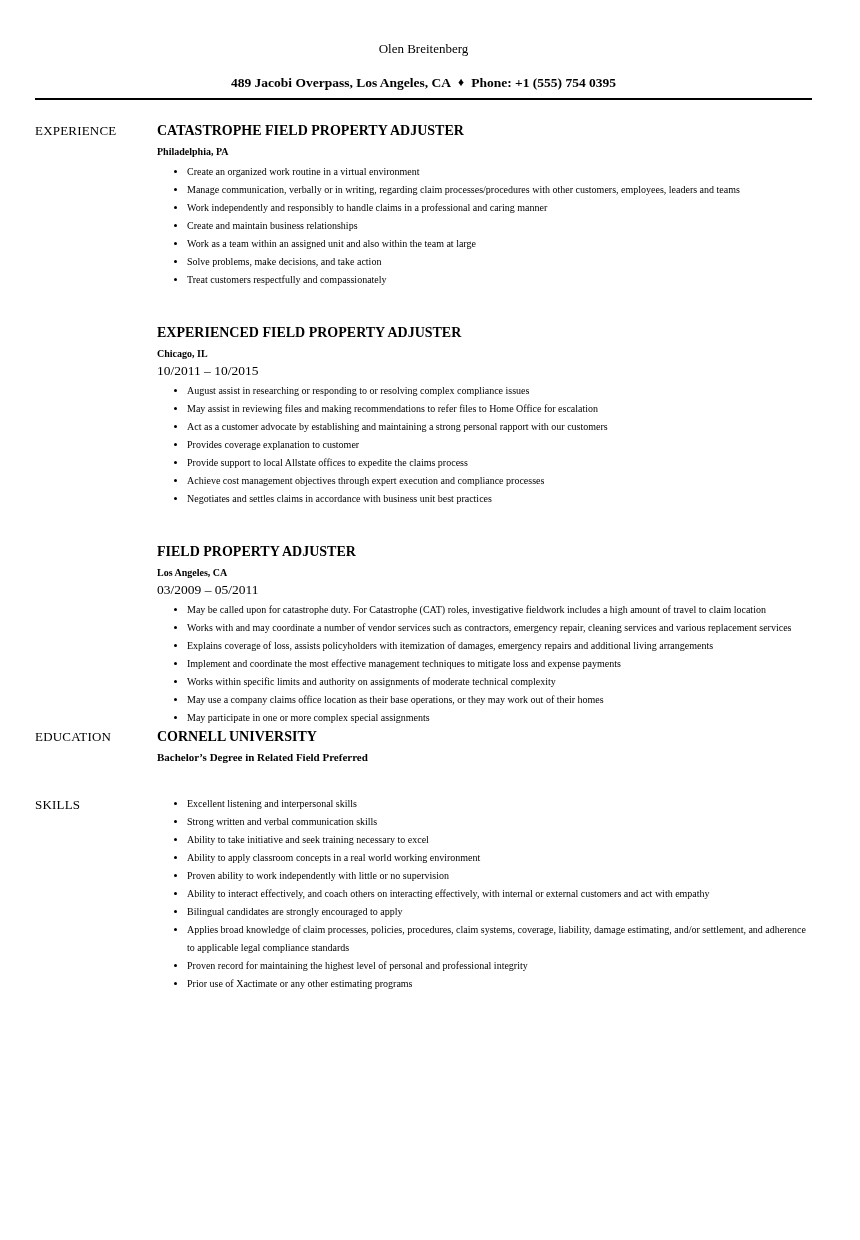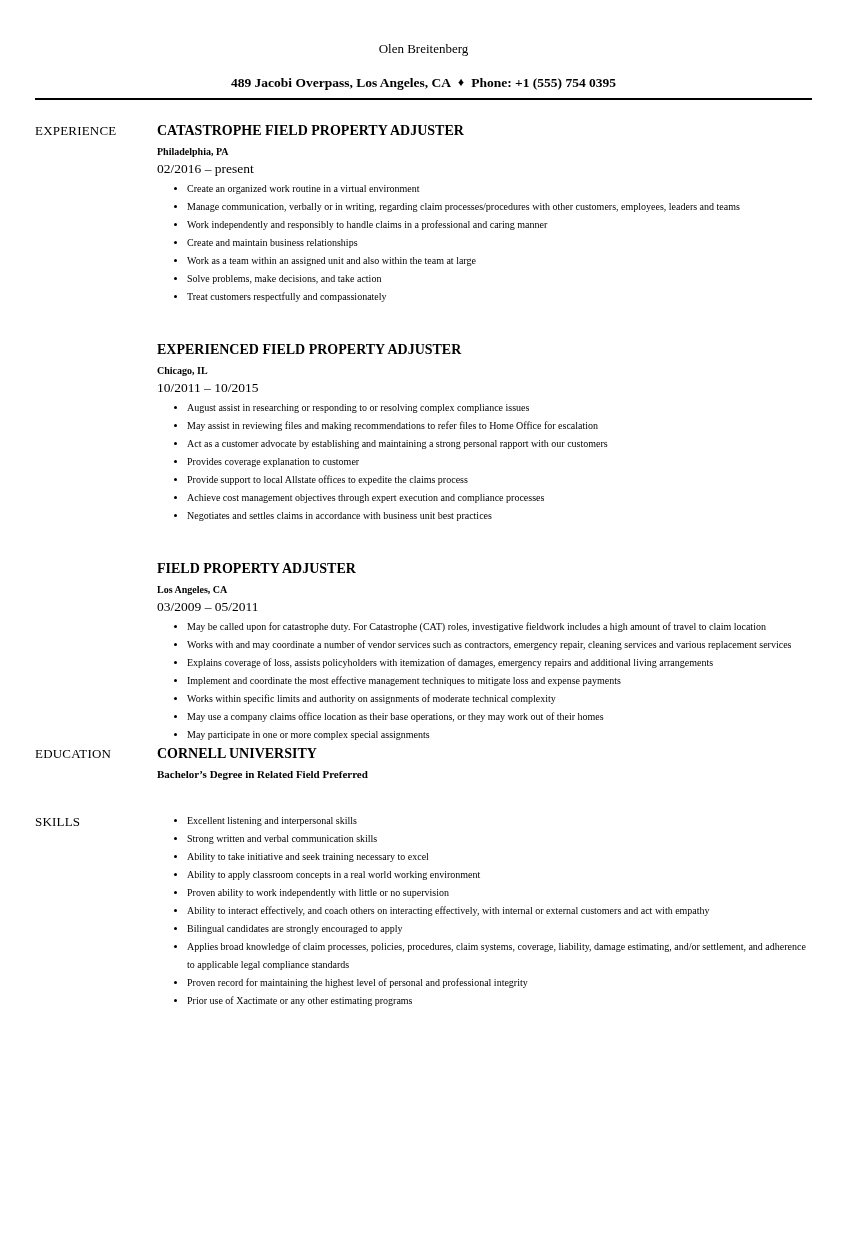--- a/index.html
+++ b/index.html
@@ -119,21 +119,20 @@
 
   <hr class="header-rule">
 
   <section class="section-row section-experience">
     <div class="section-label">EXPERIENCE</div>
     <div class="section-content">
 
       <article class="job">
         <div class="job-title">CATASTROPHE FIELD PROPERTY ADJUSTER</div>
         <div class="job-location">Philadelphia, PA</div>
-        <div class="job-dates">02/2016 – present</div>
         <ul class="bullets">
             <li>Create an organized work routine in a virtual environment</li>
             <li>Manage communication, verbally or in writing, regarding claim processes/procedures with other customers, employees, leaders and teams</li>
             <li>Work independently and responsibly to handle claims in a professional and caring manner</li>
             <li>Create and maintain business relationships</li>
             <li>Work as a team within an assigned unit and also within the team at large</li>
             <li>Solve problems, make decisions, and take action</li>
             <li>Treat customers respectfully and compassionately</li>
           </ul>
       </article>

